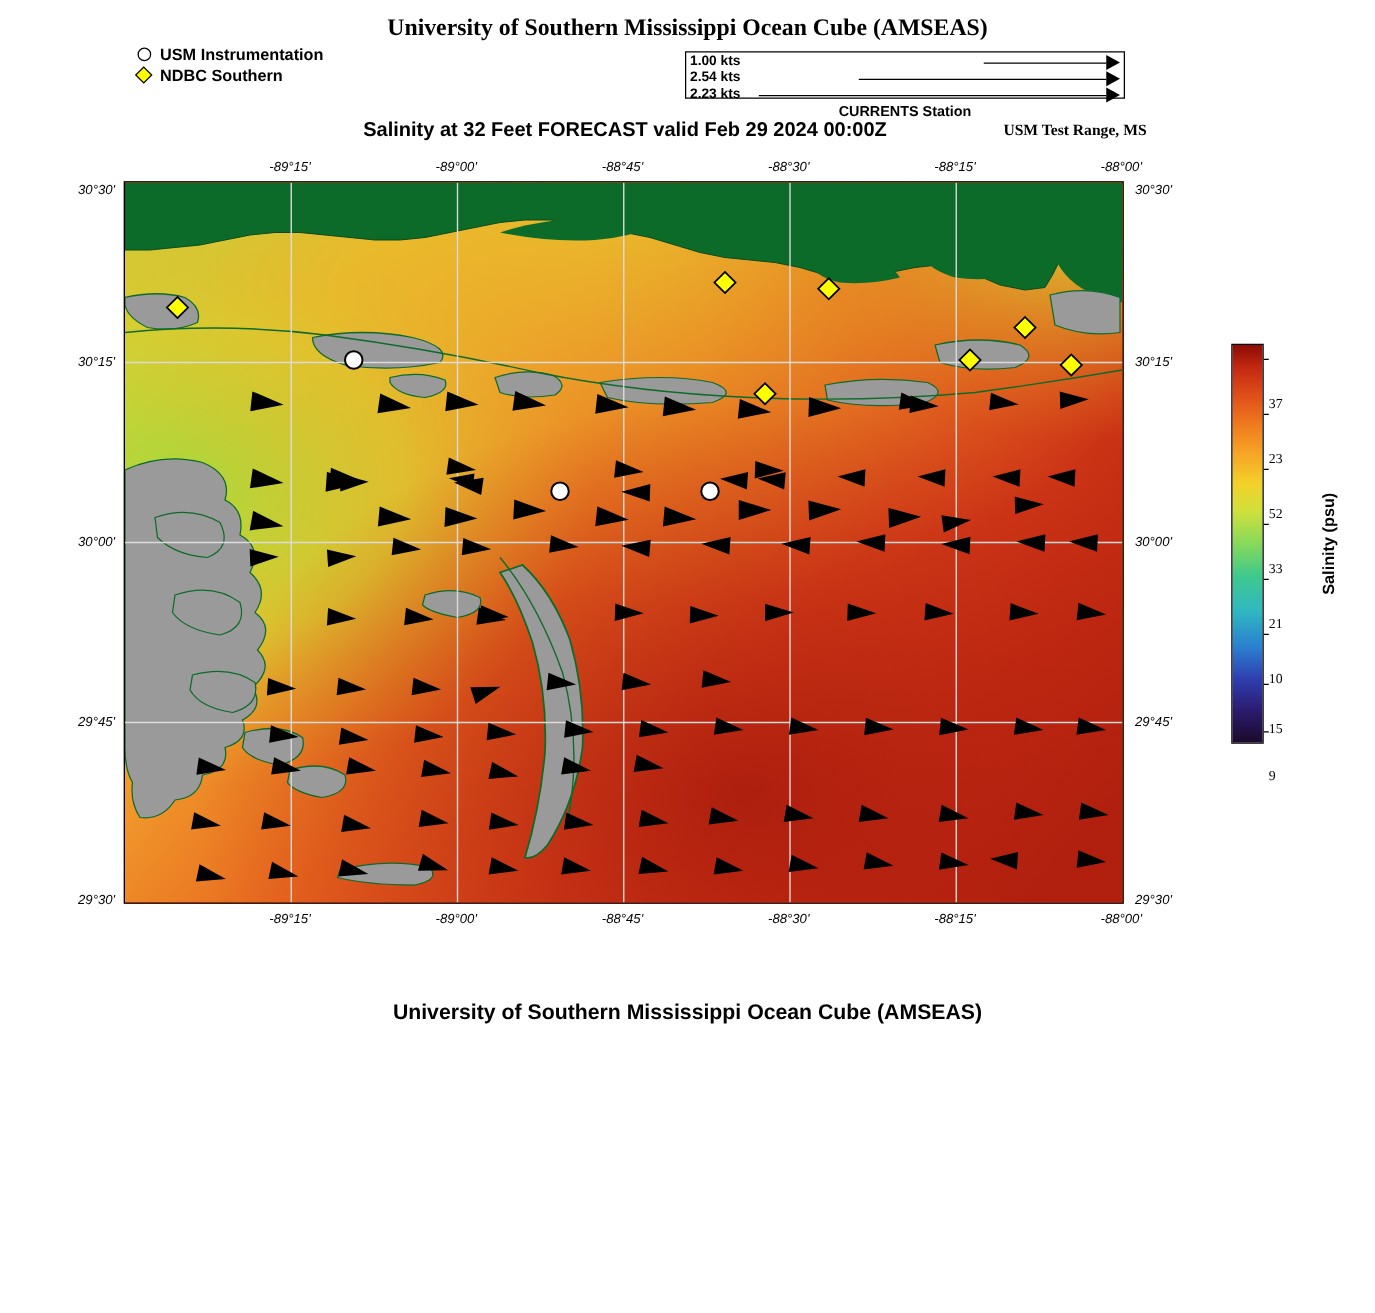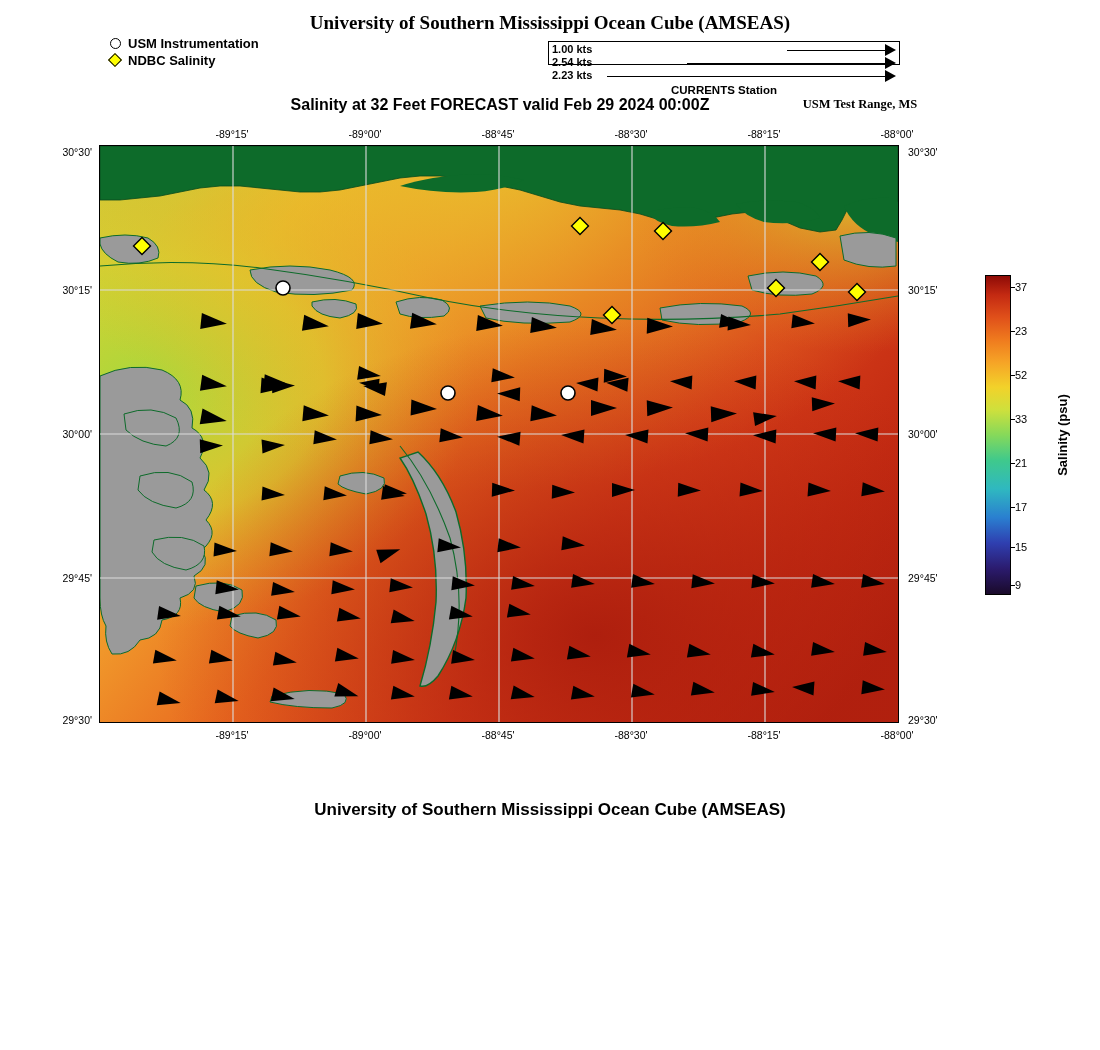--- a/index.html
+++ b/index.html
@@ -81,21 +81,21 @@
     width: 10px; height: 10px;
     background: #ffff00;
     border: 1.4px solid #000000;
     box-sizing: border-box;
     transform: rotate(45deg);
   }
 
   
   #vector-key {
     left: 548px; top: 41px;
-    width: 352px; height: 24px;
+    width: 352px; height: 38px;
     border: 1.2px solid #000000;
     background: #ffffff;
     box-sizing: border-box;
   }
   .vk-row { position: absolute; left: 0; width: 352px; height: 13px; }
   .vk-label {
     position: absolute; left: 3px; top: 0px;
     font-family: "Liberation Sans", sans-serif;
     font-weight: bold; font-size: 11px;
     line-height: 13px;
@@ -132,20 +132,21 @@
   }
   #map-canvas { position: absolute; left: 0; top: 0; }
 
   
   .tick-lbl {
     position: absolute;
     font-family: "Liberation Sans", sans-serif;
     font-size: 10.5px;
     color: #000;
     white-space: nowrap;
+    font-style: italic;
   }
   .tick-top  { transform: translateX(-50%); }
   .tick-bot  { transform: translateX(-50%); }
   .tick-left { transform: translateY(-50%); text-align: right; }
   .tick-right{ transform: translateY(-50%); text-align: left; }
 
   
   #colorbar-wrap { left: 985px; top: 275px; }
   #colorbar {
     position: absolute; left: 0; top: 0;
@@ -164,24 +165,25 @@
       #f2d22a 65%,
       #f6a326 73%,
       #ef7a1e 80%,
       #e0501a 87%,
       #c42a12 94%,
       #8e0b06 100%);
   }
   .cb-tick {
     position: absolute;
     left: 30px;
-    font-family: Liberation Sans, sans-serif;
+    font-family: Liberation Serif, serif;
     font-size: 11px;
     transform: translateY(-50%);
     white-space: nowrap;
+    margin-top: 36px;
   }
   .cb-tick-mark {
     position: absolute;
     left: 26px;
     width: 4px; height: 0;
     border-top: 1px solid #000;
   }
   #colorbar-title {
     position: absolute;
     left: 70px; top: 160px;
@@ -202,21 +204,21 @@
   <div class="legend-row">
     <span class="legend-sym">
         <span class="sym-circle"></span>
       </span>
     <span class="legend-label">USM Instrumentation</span>
   </div>
   <div class="legend-row">
     <span class="legend-sym">
         <span class="sym-diamond"></span>
       </span>
-    <span class="legend-label">NDBC Salinity</span>
+    <span class="legend-label">NDBC Southern</span>
   </div>
 </div>
 
 <div class="abs" id="vector-key">
   <div class="vk-row" style="top:1px;">
     <span class="vk-label">1.00 kts</span>
     <span class="vk-line" style="left:238px; width:98px;"></span>
     <span class="vk-head" style="left:336px;"></span>
   </div>
   <div class="vk-row" style="top:14px;">
@@ -740,21 +742,21 @@
   <div class="cb-tick" style="top:12px;">37</div>
   <div class="cb-tick-mark" style="top:56px;"></div>
   <div class="cb-tick" style="top:56px;">23</div>
   <div class="cb-tick-mark" style="top:100px;"></div>
   <div class="cb-tick" style="top:100px;">52</div>
   <div class="cb-tick-mark" style="top:144px;"></div>
   <div class="cb-tick" style="top:144px;">33</div>
   <div class="cb-tick-mark" style="top:188px;"></div>
   <div class="cb-tick" style="top:188px;">21</div>
   <div class="cb-tick-mark" style="top:232px;"></div>
-  <div class="cb-tick" style="top:232px;">17</div>
+  <div class="cb-tick" style="top:232px;">10</div>
   <div class="cb-tick-mark" style="top:272px;"></div>
   <div class="cb-tick" style="top:272px;">15</div>
   <div class="cb-tick-mark" style="top:310px;"></div>
   <div class="cb-tick" style="top:310px;">9</div>
   <div id="colorbar-title">Salinity (psu)</div>
 </div>
 
 <div class="abs" id="bottom-title">University of Southern Mississippi Ocean Cube (AMSEAS)</div>
 
 </body></html>

